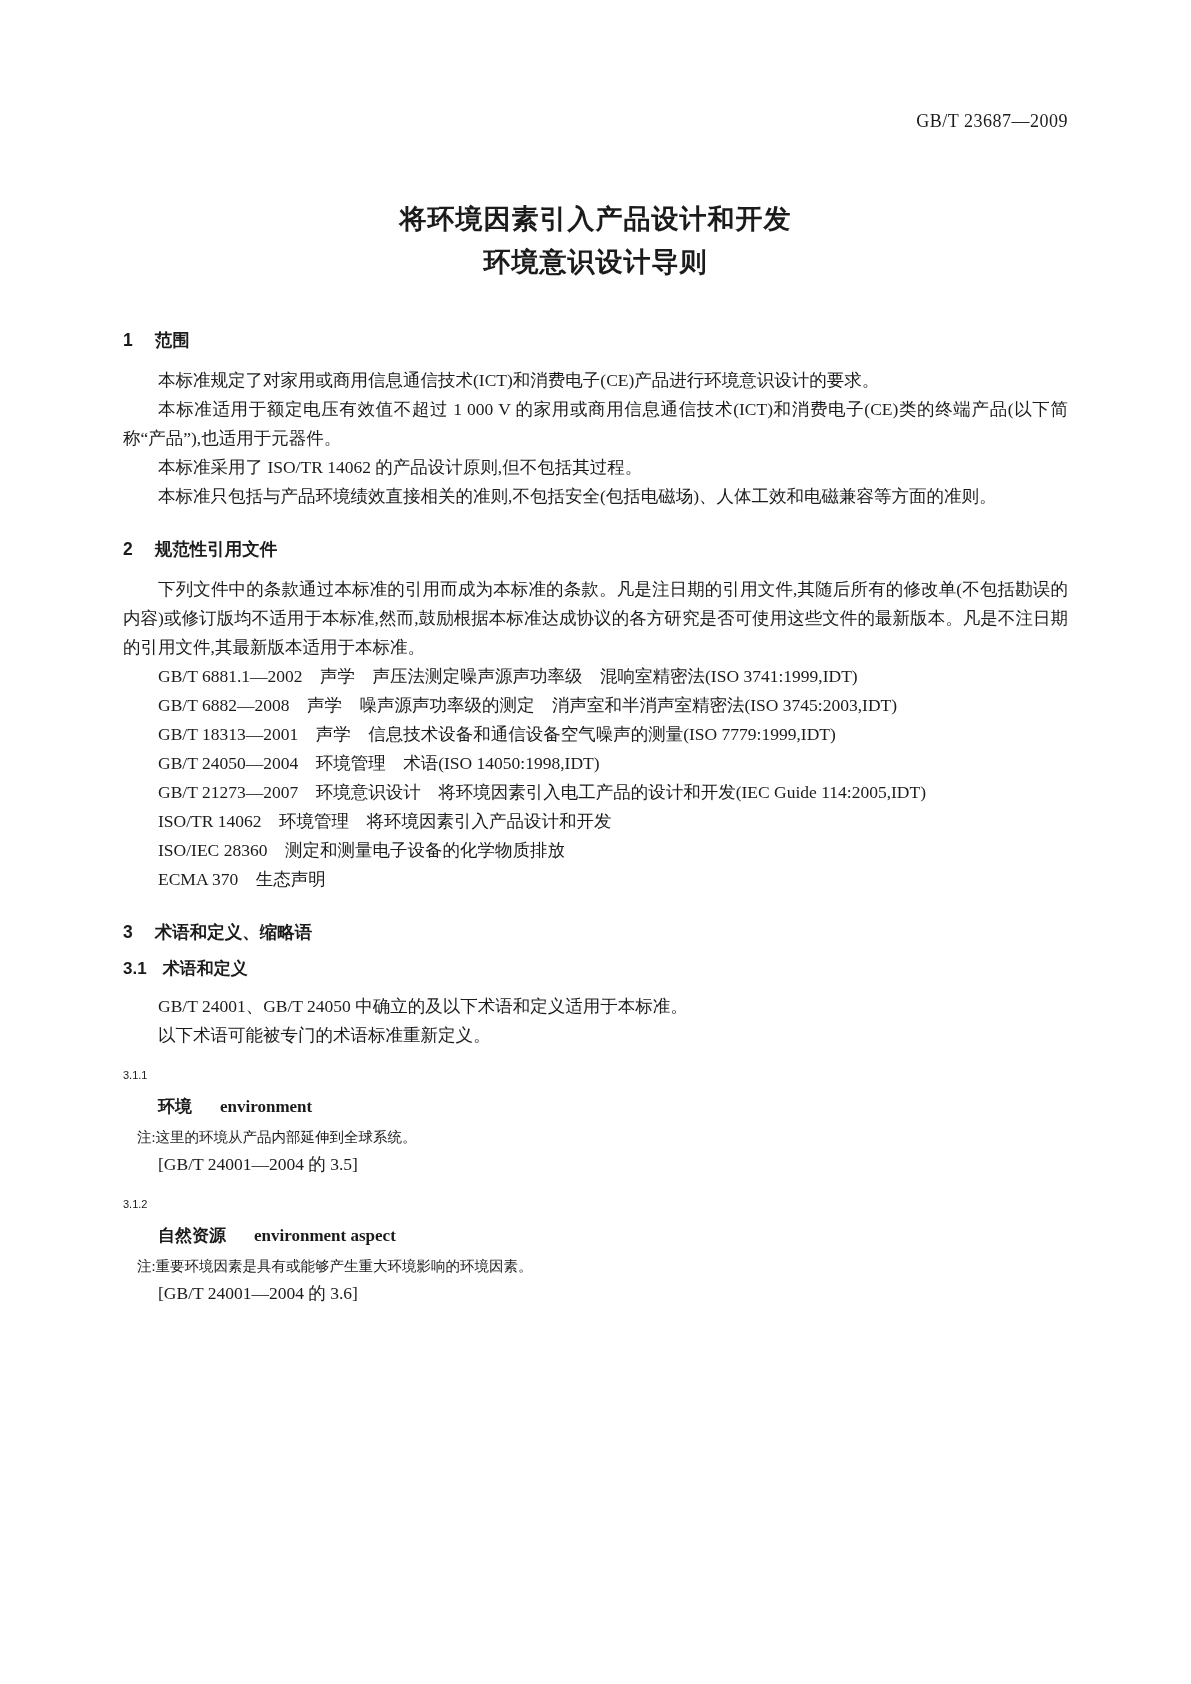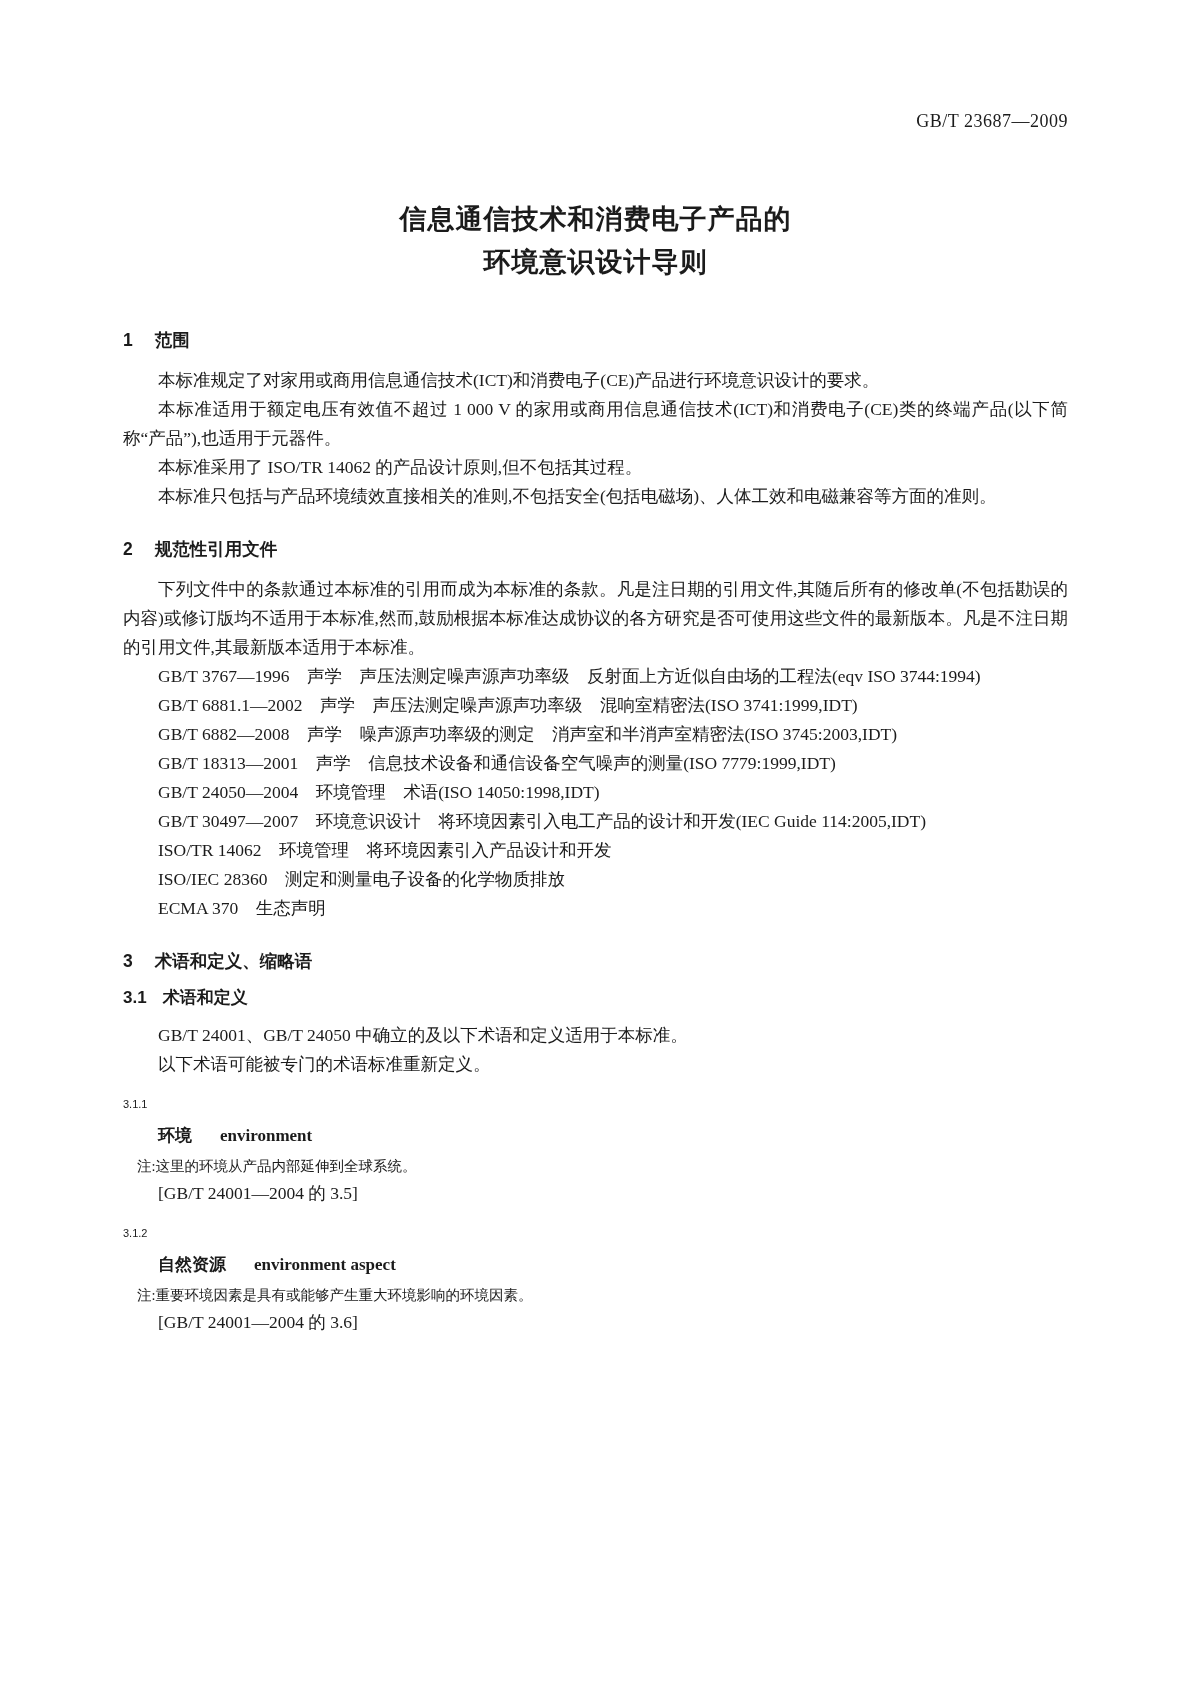--- a/index.html
+++ b/index.html
@@ -99,42 +99,41 @@
   }
 </style>
 </head>
 <body>
 
 <div class="page">
 
   <div class="doc-code">GB/T 23687—2009</div>
 
   <div class="doc-title">
-    <div>信息通信技术和消费电子产品的</div>
+    <div>将环境因素引入产品设计和开发</div>
     <div>环境意识设计导则</div>
   </div>
 
   <div class="section-heading">
     <span class="sec-num">1</span><span>范围</span>
   </div>
   <p class="body">本标准规定了对家用或商用信息通信技术(ICT)和消费电子(CE)产品进行环境意识设计的要求。</p>
   <p class="body">本标准适用于额定电压有效值不超过 1 000 V 的家用或商用信息通信技术(ICT)和消费电子(CE)类的终端产品(以下简称“产品”),也适用于元器件。</p>
   <p class="body">本标准采用了 ISO/TR 14062 的产品设计原则,但不包括其过程。</p>
   <p class="body">本标准只包括与产品环境绩效直接相关的准则,不包括安全(包括电磁场)、人体工效和电磁兼容等方面的准则。</p>
 
   <div class="section-heading sec2-heading">
     <span class="sec-num">2</span><span>规范性引用文件</span>
   </div>
   <p class="body">下列文件中的条款通过本标准的引用而成为本标准的条款。凡是注日期的引用文件,其随后所有的修改单(不包括勘误的内容)或修订版均不适用于本标准,然而,鼓励根据本标准达成协议的各方研究是否可使用这些文件的最新版本。凡是不注日期的引用文件,其最新版本适用于本标准。</p>
-  <p class="ref">GB/T 3767—1996　声学　声压法测定噪声源声功率级　反射面上方近似自由场的工程法(eqv ISO 3744:1994)</p>
   <p class="ref">GB/T 6881.1—2002　声学　声压法测定噪声源声功率级　混响室精密法(ISO 3741:1999,IDT)</p>
   <p class="ref">GB/T 6882—2008　声学　噪声源声功率级的测定　消声室和半消声室精密法(ISO 3745:2003,IDT)</p>
   <p class="ref">GB/T 18313—2001　声学　信息技术设备和通信设备空气噪声的测量(ISO 7779:1999,IDT)</p>
   <p class="ref">GB/T 24050—2004　环境管理　术语(ISO 14050:1998,IDT)</p>
-  <p class="ref">GB/T 30497—2007　环境意识设计　将环境因素引入电工产品的设计和开发(IEC Guide 114:2005,IDT)</p>
+  <p class="ref">GB/T 21273—2007　环境意识设计　将环境因素引入电工产品的设计和开发(IEC Guide 114:2005,IDT)</p>
   <p class="ref">ISO/TR 14062　环境管理　将环境因素引入产品设计和开发</p>
   <p class="ref">ISO/IEC 28360　测定和测量电子设备的化学物质排放</p>
   <p class="ref">ECMA 370　生态声明</p>
 
   <div class="section-heading sec3-heading">
     <span class="sec-num">3</span><span>术语和定义、缩略语</span>
   </div>
 
   <div class="sub-heading">
     <span class="sec-num">3.1</span><span>术语和定义</span>

